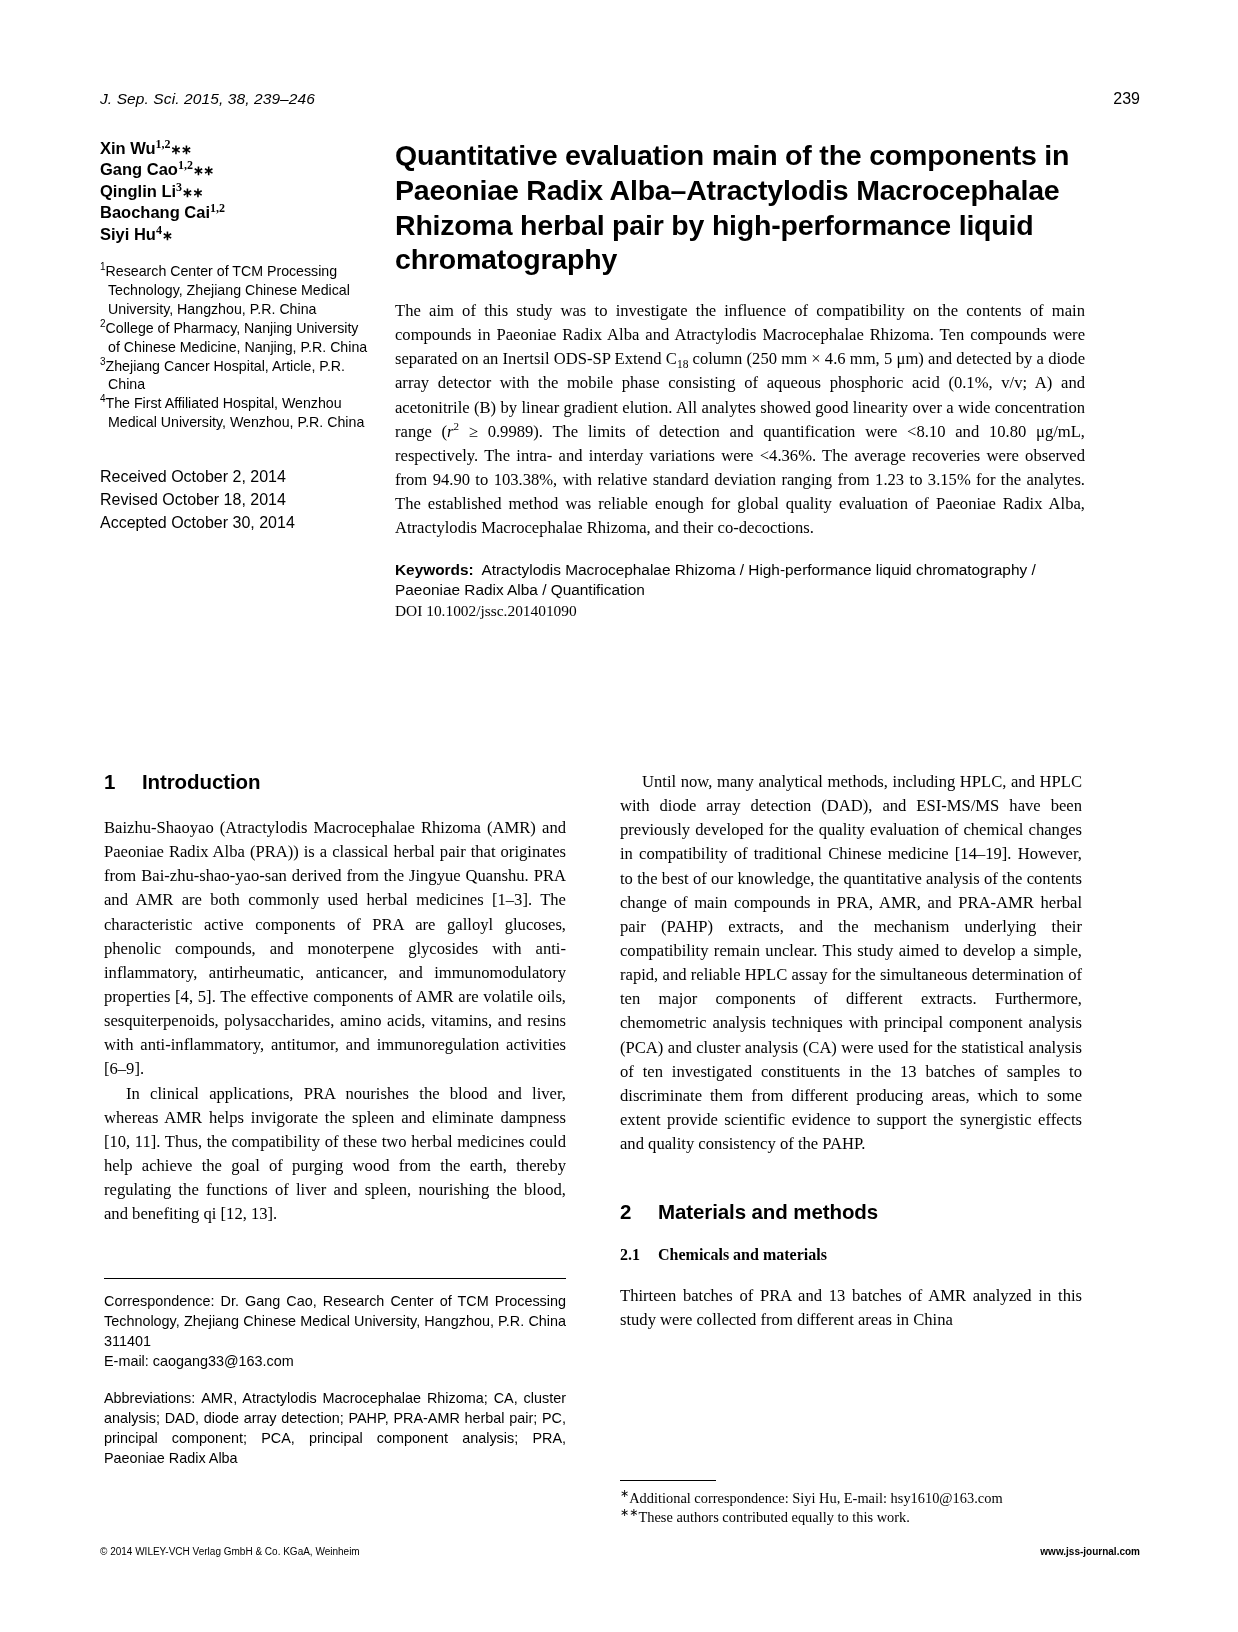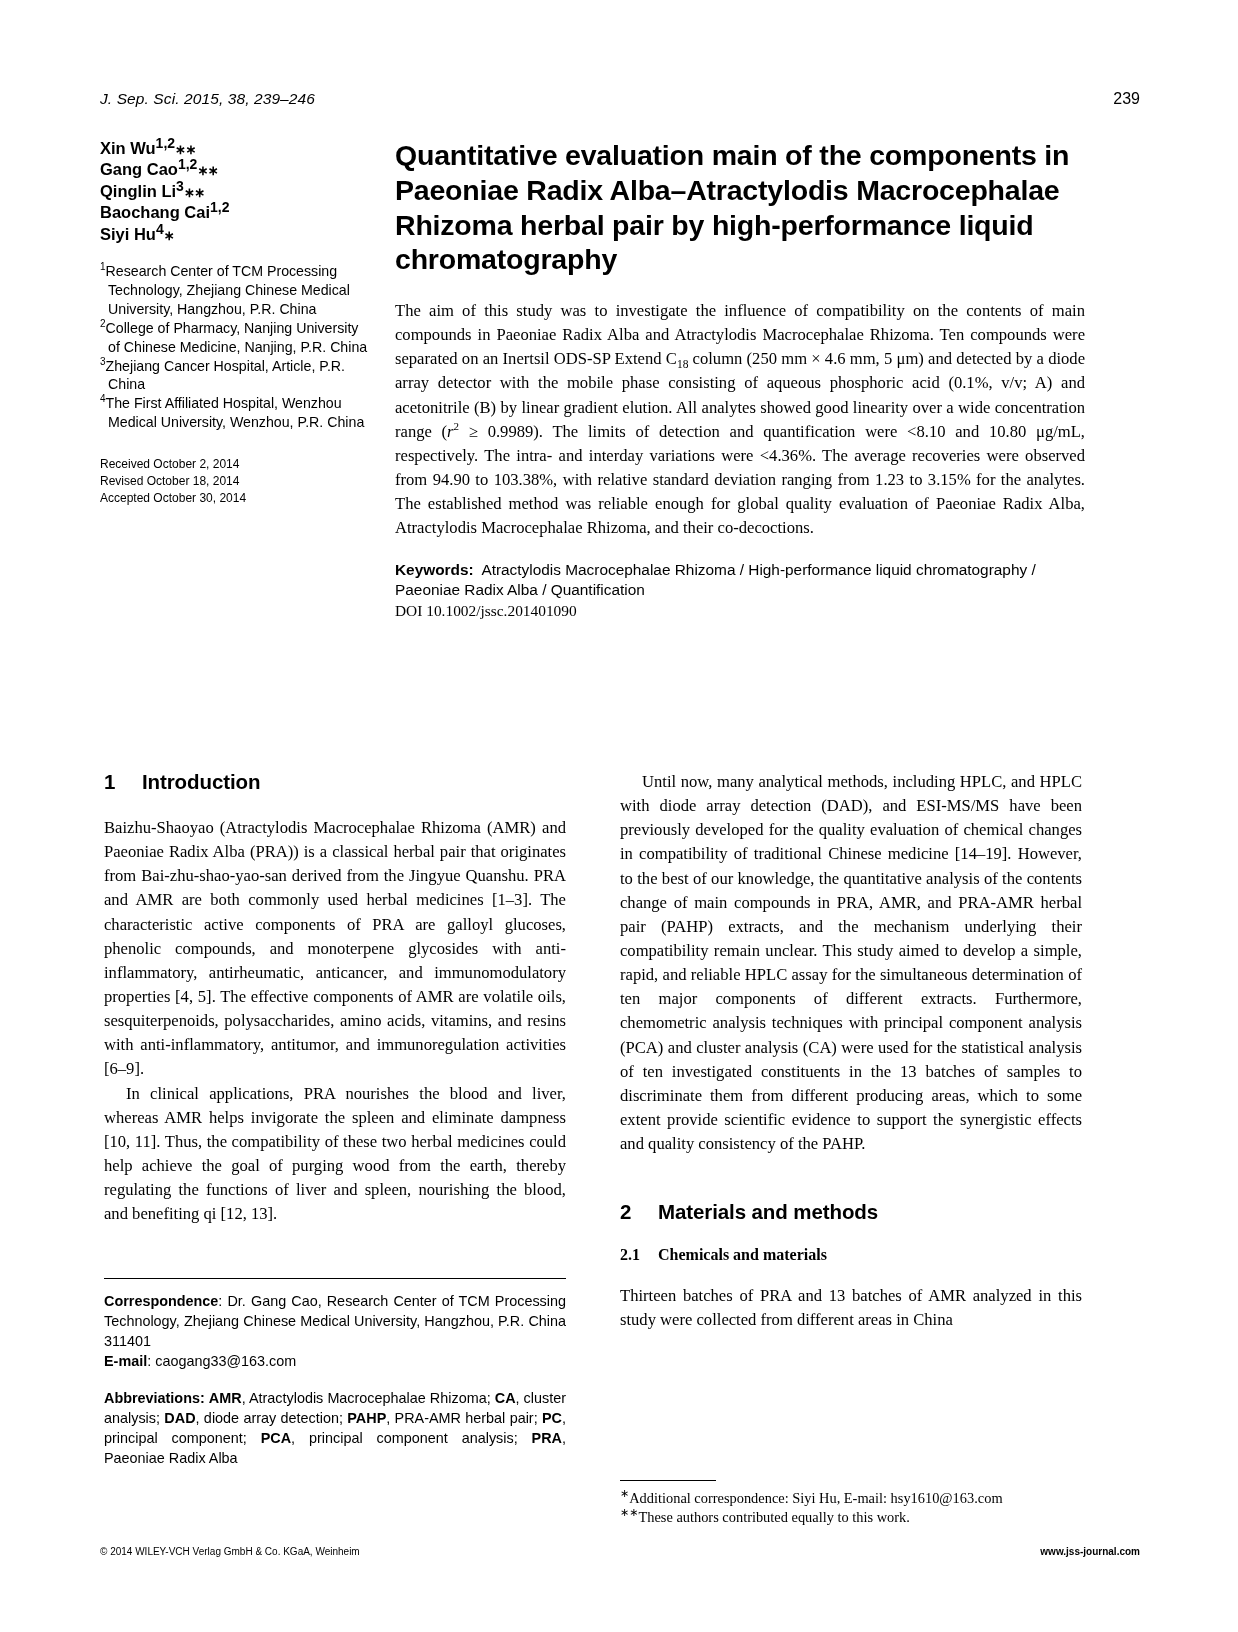--- a/index.html
+++ b/index.html
@@ -40,34 +40,34 @@
 
   
   .meta {
     position: absolute;
     left: 100px;
     top: 138px;
     width: 270px;
     font-family: "Liberation Sans", sans-serif;
   }
   .authors { font-size: 16.5px; font-weight: bold; line-height: 1.30; }
-  .authors sup { font-size: 14px; font-weight: bold; vertical-align: super; line-height: 0; }
+  .authors sup { font-size: 12px; font-weight: bold; vertical-align: super; line-height: 0; font-family: Liberation Serif, serif; }
   .authors .star { font-size: 13px; font-weight: bold; letter-spacing: -0.5px; }
 
   .affils {
     margin-top: 17px;
     font-size: 14.2px;
     line-height: 1.33;
   }
   .affil { padding-left: 8px; text-indent: -8px; }
   .affil sup { font-size: 10px; vertical-align: super; line-height: 0; }
 
   .dates {
-    margin-top: 24px;
-    font-size: 12px;
+    margin-top: 34px;
+    font-size: 16px;
     line-height: 1.42;
   }
 
   
   .artcol {
     position: absolute;
     left: 395px;
     top: 138px;
     width: 690px;
   }
@@ -154,21 +154,21 @@
     font-family: "Liberation Sans", sans-serif;
     font-size: 14.4px;
     line-height: 1.39;
   }
   .note .rule {
     width: 462px;
     height: 1px;
     background: #000;
     margin-bottom: 12px;
   }
-  .note b { font-weight: bold; margin-top: 19px; }
+  .note b { font-weight: normal; margin-top: 19px; }
   .note .blk { margin-bottom: 17px; text-align: justify; }
   .note .blk:last-child { margin-bottom: 0; }
 
   
   .footnote {
     position: absolute;
     left: 620px;
     top: 1480px;
     width: 470px;
     font-size: 14.4px;

